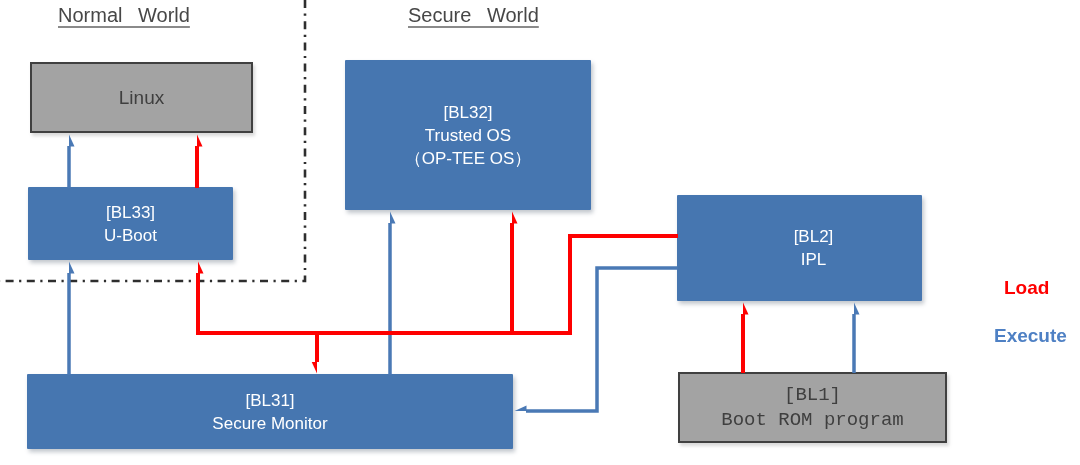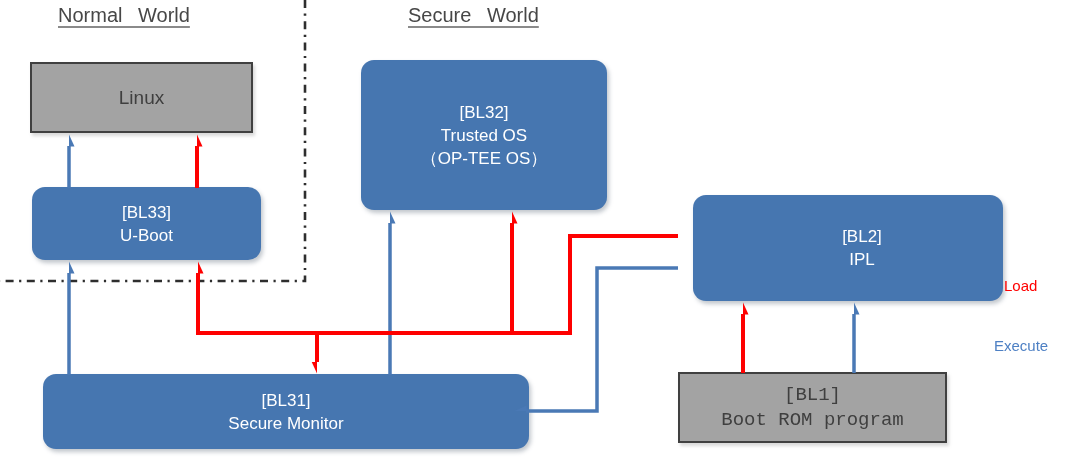--- a/index.html
+++ b/index.html
@@ -13,39 +13,38 @@
     text-decoration-color:#8a8a8a;word-spacing:10px;white-space:nowrap;
   }
   #normal-world-title{left:58px;}
   #secure-world-title{left:408px;}
   .box{
     position:absolute;display:flex;flex-direction:column;justify-content:center;
     align-items:center;text-align:center;box-sizing:border-box;
   }
   .box span{display:block;line-height:23px;}
   .box-filled{
-    background:#4676b0;color:#ffffff;font-size:17px;border-radius:13px;
+    background:#4676b0;color:#ffffff;font-size:17px;border-radius:1px;
     box-shadow:2px 3px 4px rgba(120,130,145,.45);
-    margin-left:16px;
   }
   .box-plain{
     background:#a3a3a3;color:#3f3f3f;font-size:19px;border:2.5px solid #404040;
     box-shadow:2px 3px 3px rgba(150,150,150,.35);
   }
   .box-plain span{line-height:25px;}
   #box-linux{left:30px;top:62px;width:223px;height:71px;}
-  #box-bl33{left:16px;top:187px;width:229px;height:73px;}
+  #box-bl33{left:28px;top:187px;width:205px;height:73px;}
   #box-bl32{left:345px;top:60px;width:246px;height:150px;}
-  #box-bl2{left:677px;top:195px;width:310px;height:106px;padding-left:28px;}
+  #box-bl2{left:677px;top:195px;width:245px;height:106px;padding-left:28px;}
   #box-bl31{left:27px;top:374px;width:486px;height:75px;}
   #box-bl1{left:678px;top:372px;width:269px;height:71px;font-family:Liberation Mono, monospace;}
   #arrow-layer{position:absolute;left:0;top:0;width:1080px;height:465px;pointer-events:none;}
-  .legend-label{position:absolute;font-size:15px;white-space:nowrap;}
+  .legend-label{position:absolute;font-size:19px;white-space:nowrap;font-weight:bold;}
   #legend-load{left:1004px;top:277px;color:#fe0000;}
-  #legend-execute{left:994px;top:325px;color:#4e80c4;margin-top:12px;}
+  #legend-execute{left:994px;top:325px;color:#4e80c4;}
 </style>
 </head>
 <body>
 
 <div id="canvas">
 
   <div class="region-title" id="secure-world-title">Secure World</div>
 
   <div class="region-title" id="normal-world-title">Normal World</div>
 

